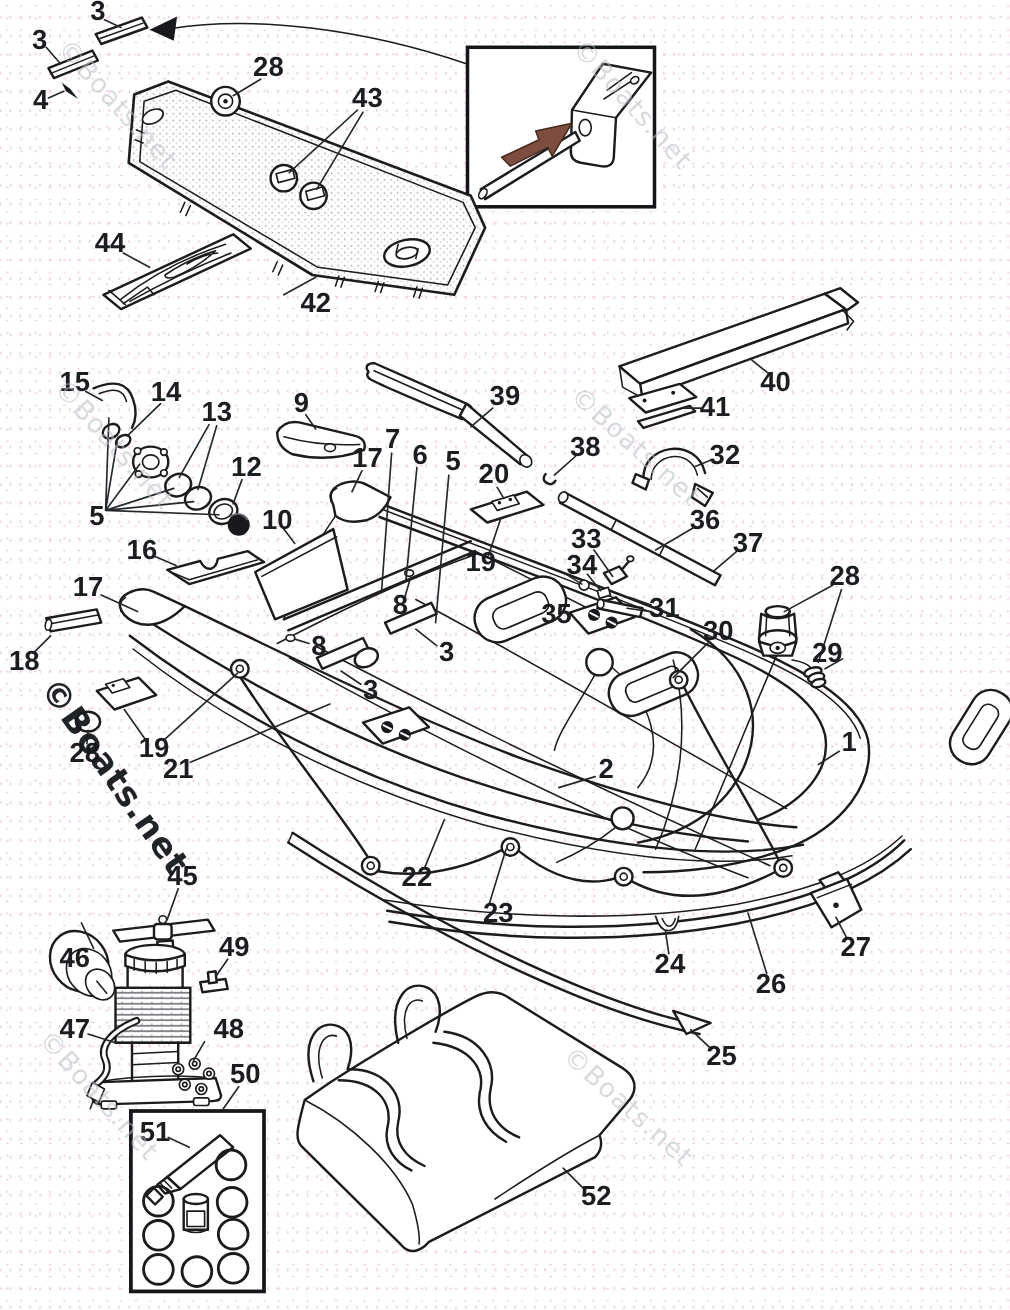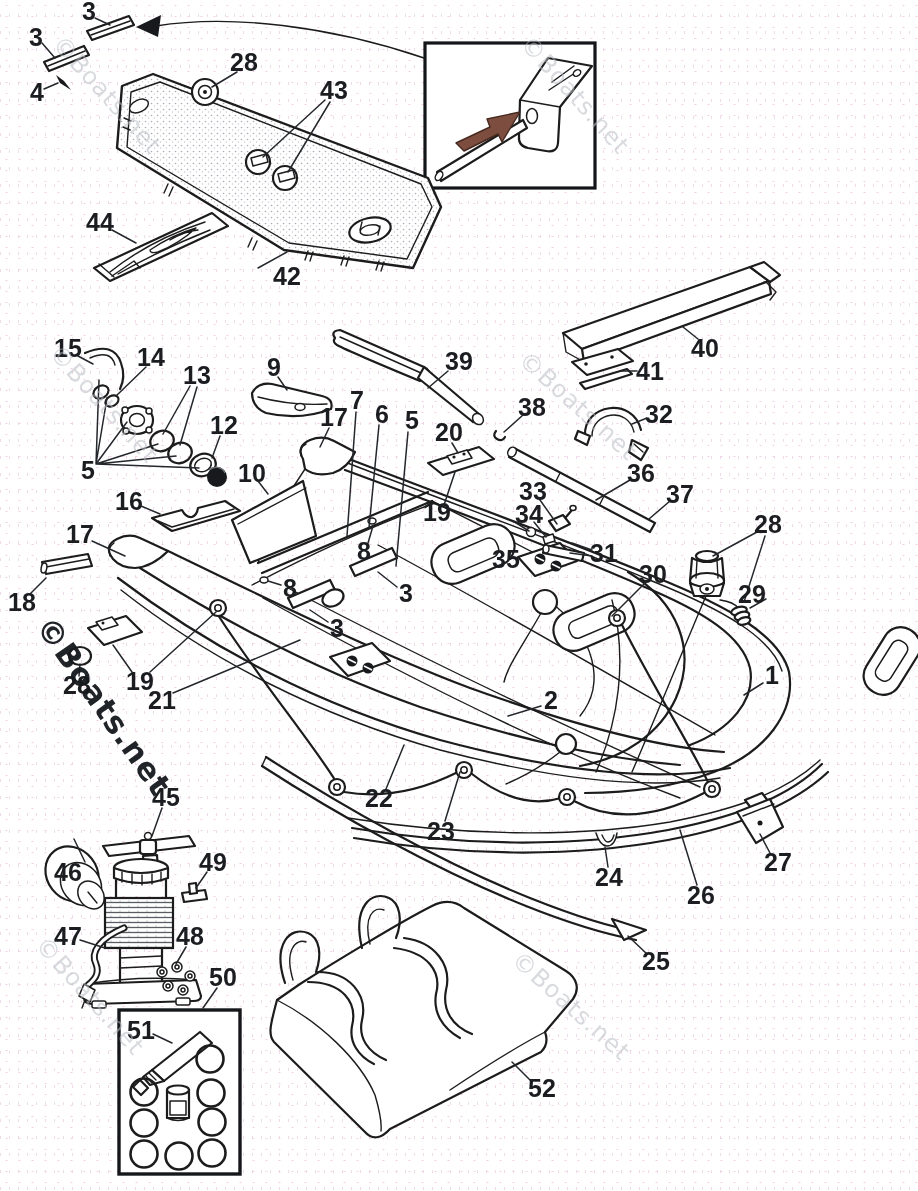--- a/index.html
+++ b/index.html
@@ -469,30 +469,30 @@
       <div class="part-label" style="left: 290px; top: 588px;">8</div>
       <div class="part-label" style="left: 406px; top: 593px;">3</div>
       <div class="part-label" style="left: 337px; top: 628px;">3</div>
       <div class="part-label" style="left: 437px; top: 512px;">19</div>
       <div class="part-label" style="left: 140px; top: 681px;">19</div>
       <div class="part-label" style="left: 162px; top: 700px;">21</div>
       <div class="part-label" style="left: 77px; top: 685px;">28</div>
       <div class="part-label" style="left: 772px; top: 675px;">1</div>
       <div class="part-label" style="left: 551px; top: 700px;">2</div>
       <div class="part-label" style="left: 379px; top: 798px;">22</div>
-      <div class="part-label" style="left: 441px; top: 831px;">23</div>
+      <div class="part-label" style="left: 453px; top: 831px;">23</div>
       <div class="part-label" style="left: 609px; top: 877px;">24</div>
       <div class="part-label" style="left: 701px; top: 895px;">26</div>
       <div class="part-label" style="left: 778px; top: 862px;">27</div>
       <div class="part-label" style="left: 656px; top: 961px;">25</div>
       <div class="part-label" style="left: 166px; top: 797px;">45</div>
       <div class="part-label" style="left: 68px; top: 872px;">46</div>
       <div class="part-label" style="left: 213px; top: 862px;">49</div>
       <div class="part-label" style="left: 68px; top: 936px;">47</div>
-      <div class="part-label" style="left: 190px; top: 936px;">48</div>
+      <div class="part-label" style="left: 208px; top: 936px;">48</div>
       <div class="part-label" style="left: 223px; top: 977px;">50</div>
       <div class="part-label" style="left: 141px; top: 1030px;">51</div>
       <div class="part-label" style="left: 542px; top: 1088px;">52</div>
     </div>
 <div class="watermark-layer">
       <div class="watermark light" style="left: 107px; top: 95px; transform: translate(-50%, -50%) rotate(48deg);">©Boats.net</div>
       <div class="watermark light" style="left: 575px; top: 95px; transform: translate(-50%, -50%) rotate(48deg);">©Boats.net</div>
       <div class="watermark light" style="left: 104px; top: 404px; transform: translate(-50%, -50%) rotate(48deg);">©Boats.net</div>
       <div class="watermark light" style="left: 578px; top: 406px; transform: translate(-50%, -50%) rotate(42deg);">©Boats.net</div>
       <div class="watermark dark" style="left: 104px; top: 706px; transform: translate(-50%, -50%) rotate(55deg);">©Boats.net</div>

